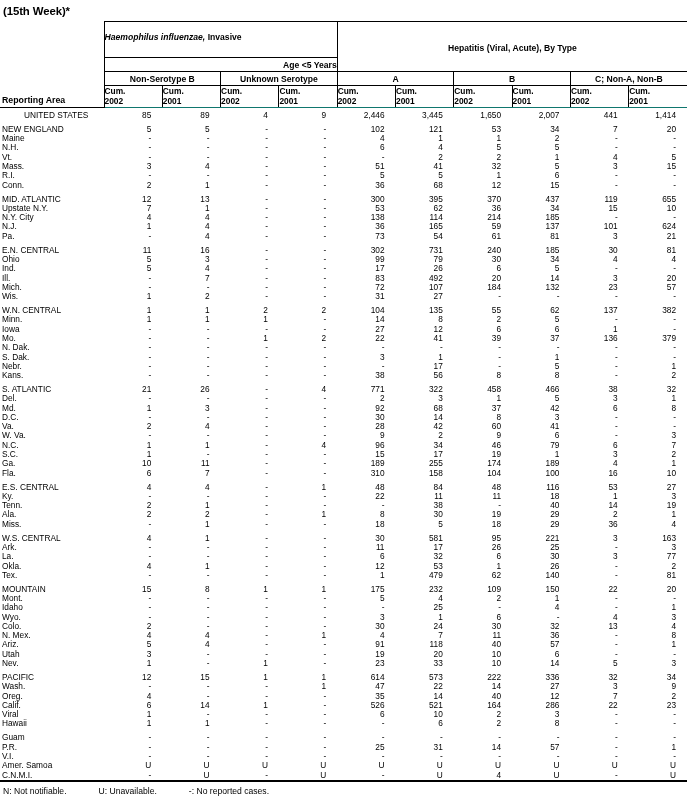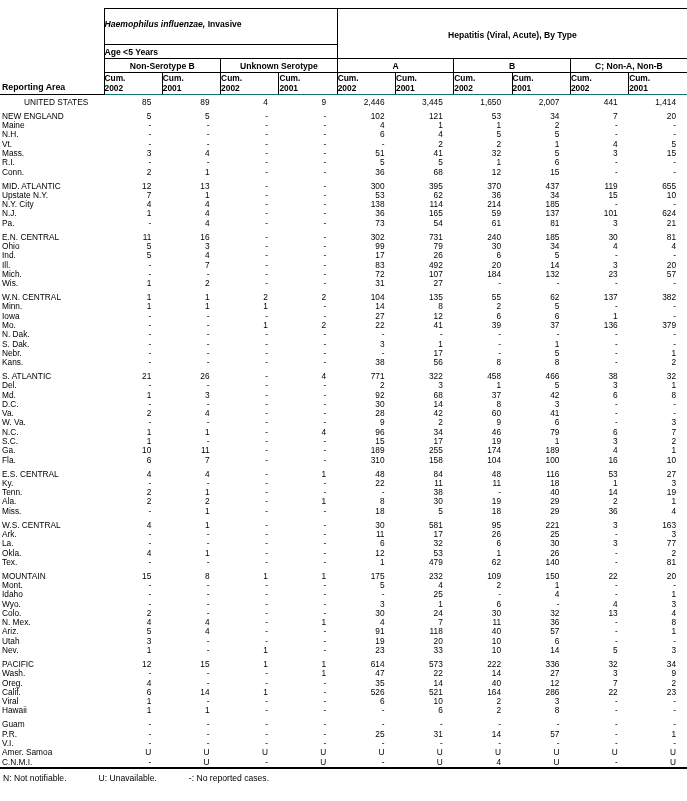--- a/index.html
+++ b/index.html
@@ -28,21 +28,21 @@
     height:20px; text-align:left; vertical-align:bottom; font-size:8.6px;
     padding-bottom:15px;
     border-top:1px solid #000; border-bottom:1px solid #000; border-right:1px solid #000;
   }
   .th-hep {
     text-align:center; vertical-align:bottom; font-size:8.6px;
     padding-bottom:18px;
     border-top:1px solid #000; border-bottom:1px solid #000;
   }
   .th-age {
-    height:13px; text-align:left; vertical-align:middle; font-size:8.6px;
+    height:13px; text-align:right; vertical-align:middle; font-size:8.6px;
     border-bottom:1px solid #000; border-right:1px solid #000;
   }
   .th-sub {
     height:13px; text-align:center; vertical-align:middle; font-size:8.6px;
     border-bottom:1px solid #000;
     margin-top:16px;
   }
   .th-cum {
     height:21px; text-align:left; vertical-align:middle;
     font-size:8.4px; line-height:9.6px;
@@ -62,20 +62,21 @@
 
   .footnotes { font-size:8.6px; line-height:10px; padding:4px 2px 0 3px; }
   .fn-line1 span { margin-right:32px; }
   .fn-line1 span:last-child { margin-right:0; }
 </style>
 </head>
 <body>
 
 <div class="page">
   <div class="title">
+    <div>(15th Week)*</div>
   </div>
 
   <table>
     <colgroup>
       <col class="c-ra">
       <col class="c-num">
         <col class="c-num">
         <col class="c-num">
         <col class="c-num">
         <col class="c-num">

